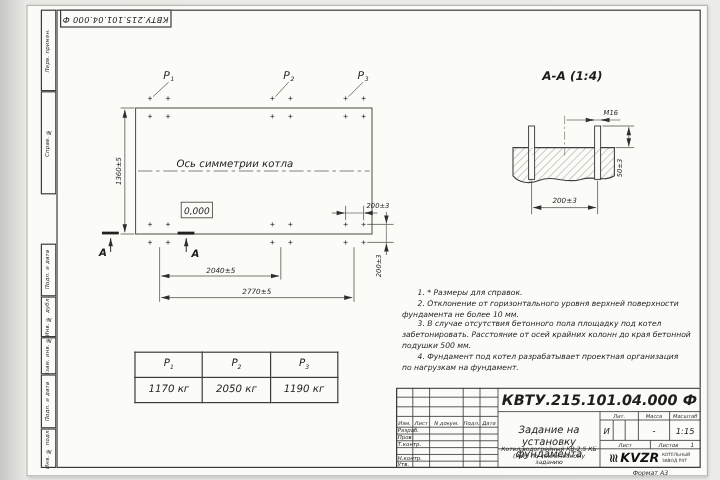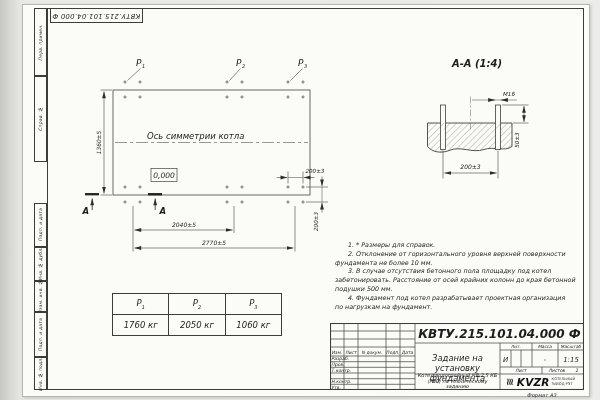--- a/index.html
+++ b/index.html
@@ -214,23 +214,23 @@
   </div>
 
   <table class="abs" id="load-table">
     <tbody>
         <tr>
       <td><span>P</span><sub>1</sub></td>
       <td><span>P</span><sub>2</sub></td>
       <td><span>P</span><sub>3</sub></td>
     </tr>
     <tr>
-      <td>1760 кг</td>
+      <td>1170 кг</td>
       <td>2050 кг</td>
-      <td>1060 кг</td>
+      <td>1190 кг</td>
     </tr>
   </tbody>
     </table>
 
   <div class="abs" id="title-block">
     <svg width="254" height="67" viewBox="0 0 254 67">
       <g stroke="#3c3c3a" stroke-width="0.7" fill="none">
         <rect x="0.5" y="0.5" width="253" height="66" stroke-width="1.1"></rect>
         <line x1="85" y1="0" x2="85" y2="67"></line>
           <line x1="170" y1="20" x2="170" y2="67"></line>

